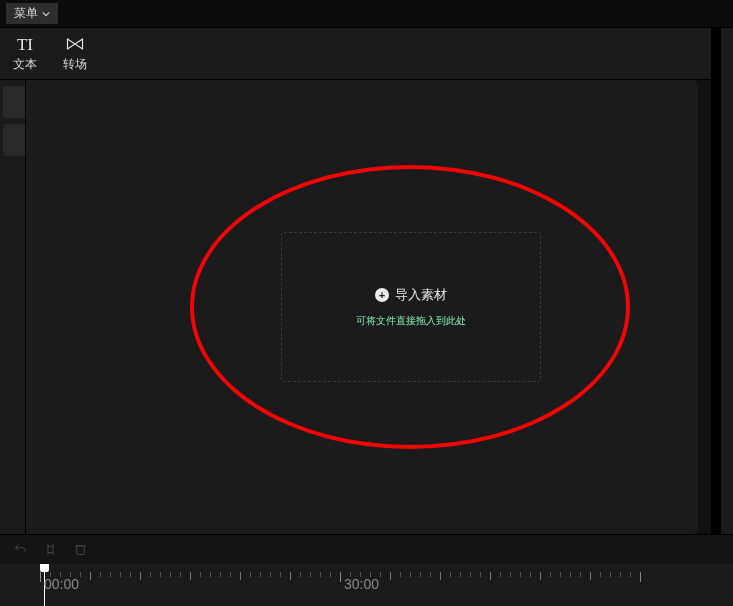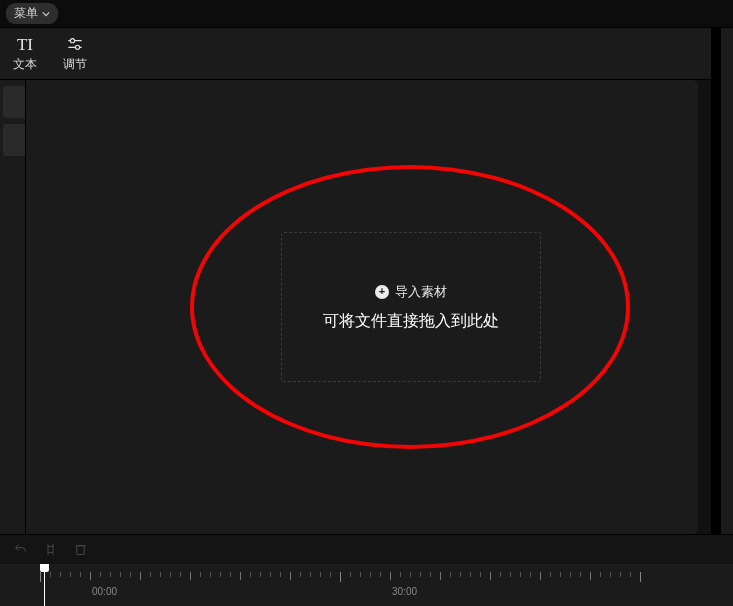--- a/index.html
+++ b/index.html
@@ -1,55 +1,55 @@
 <!DOCTYPE html>
 <html><head>
 <meta charset="utf-8">
 <style>
   * { box-sizing: border-box; margin: 0; padding: 0; }
   html, body { width: 733px; height: 606px; background: #000; overflow: hidden; font-family: "Microsoft YaHei", Arial, sans-serif; }
   .app { width: 733px; height: 606px; background: #111; position: relative; }
 
   .topbar { height: 28px; background: #0c0c0c; display: flex; align-items: center; padding-left: 6px; border-bottom: 1px solid #000; }
-  .menu-btn { background: #2e2e2e; color: #d8d8d8; font-size: 12px; padding: 2px 8px; border-radius: 9px; display: flex; align-items: center; gap: 4px; cursor: pointer; }
+  .menu-btn { background: #2e2e2e; color: #d8d8d8; font-size: 12px; padding: 2px 8px; border-radius: 0; display: flex; align-items: center; gap: 4px; cursor: pointer; }
   .menu-btn svg { width: 8px; height: 8px; }
 
   .toolbar-row { height: 52px; background: #1b1b1b; display: flex; align-items: center; border-bottom: 1px solid #000; }
   .tool { width: 50px; height: 42px; display: flex; flex-direction: column; align-items: center; justify-content: center; color: #d8d8d8; font-size: 12px; gap: 2px; cursor: pointer; }
   .tool .ticon { width: 20px; height: 20px; display: flex; align-items: center; justify-content: center; }
   .tool svg { width: 20px; height: 20px; stroke: #e5e5e5; fill: none; stroke-width: 1.4; }
   .tool.text .ticon { font-family: Georgia, serif; font-size: 17px; color: #e5e5e5; line-height: 1; }
 
   .midrow { display: flex; height: 454px; }
   .sidebar { width: 26px; background: #1b1b1b; border-right: 1px solid #000; padding-top: 6px; display: flex; flex-direction: column; gap: 6px; align-items: flex-end; }
   .side-slot { width: 22px; height: 32px; background: #2a2a2a; border-top-left-radius: 3px; border-bottom-left-radius: 3px; }
 
   .media-panel { flex: 0 0 672px; background: #1b1b1b; position: relative; border-top-right-radius: 6px; border-bottom-right-radius: 6px; }
   .dropzone { position: absolute; left: 255px; top: 152px; width: 260px; height: 150px; border: 1px dashed #3a3a3a; border-radius: 3px; display: flex; flex-direction: column; align-items: center; justify-content: center; gap: 10px; cursor: pointer; }
   .dz-main { color: #e8e8e8; font-size: 13px; display: flex; align-items: center; gap: 6px; }
   .plus-circle { width: 14px; height: 14px; border-radius: 50%; background: #ececec; display: inline-flex; align-items: center; justify-content: center; color: #1b1b1b; font-size: 11px; font-weight: bold; line-height: 1; }
-  .dz-hint { color: #ffffff; font-size: 16px; }
+  .dz-hint { color: #86efac; font-size: 10px; }
 
   .ellipse-annot { position: absolute; left: 164px; top: 85px; width: 440px; height: 284px; border: 4px solid #f10505; border-radius: 50%; pointer-events: none; }
 
   .right-strip { position: absolute; right: 0; top: 28px; width: 22px; height: 506px; background: #1b1b1b; border-left: 10px solid #000; }
 
   .timeline-tools { position: absolute; left: 0; top: 534px; width: 733px; height: 30px; background: #141414; display: flex; align-items: center; gap: 14px; padding-left: 12px; border-top: 1px solid #000; }
   .timeline-tools .tbtn { width: 16px; height: 16px; display: flex; align-items: center; justify-content: center; cursor: pointer; }
   .timeline-tools svg { width: 15px; height: 15px; stroke: #4a4a4a; fill: none; stroke-width: 1.5; }
 
   .ruler { position: absolute; left: 0; top: 564px; width: 733px; height: 42px; background: #1b1b1b; }
   .playhead { position: absolute; left: 40px; top: 0; width: 9px; height: 14px; }
   .playhead .head { width: 9px; height: 8px; background: #fff; border-bottom-left-radius: 2px; border-bottom-right-radius: 2px; }
   .playhead .stem { width: 1px; height: 34px; background: #fff; margin-left: 4px; }
   .ruler .ticks { position: absolute; left: 40px; top: 8px; right: 0; height: 20px; }
   .tick { position: absolute; top: 0; width: 1px; height: 5px; background: #555; }
   .tick.mid { height: 8px; background: #777; }
   .tick.major { height: 10px; background: #888; }
-  .tick-label { position: absolute; top: 14px; color: #888; font-size: 10px; margin-left: 48px; }
+  .tick-label { position: absolute; top: 4px; color: #888; font-size: 14px; }
 </style>
 </head>
 <body>
 
 <div class="app">
   <div class="topbar">
     <div class="menu-btn">
       <span>菜单</span>
       <svg viewBox="0 0 10 10">
           <path d="M1 3 L5 7 L9 3" stroke="#ccc" fill="none" stroke-width="1.5"></path>
@@ -58,26 +58,24 @@
   </div>
 
   <div class="toolbar-row">
     <div class="tool text">
       <span class="ticon">TI</span>
       <span>文本</span>
     </div>
     <div class="tool">
       <span class="ticon">
         <svg viewBox="0 0 24 24">
-            <path d="M4 8 h16 M4 16 h16"></path>
-            <circle cx="9" cy="8" r="2.5" fill="#1b1b1b"></circle>
-            <circle cx="15" cy="16" r="2.5" fill="#1b1b1b"></circle>
+            <path d="M3 6 L12 12 L3 18 Z M21 6 L12 12 L21 18 Z"></path>
           </svg>
       </span>
-      <span>调节</span>
+      <span>转场</span>
     </div>
   </div>
 
   <div class="midrow">
     <div class="sidebar">
       <div class="side-slot"></div>
       <div class="side-slot"></div>
     </div>
     <div class="media-panel">
       <div class="dropzone">

